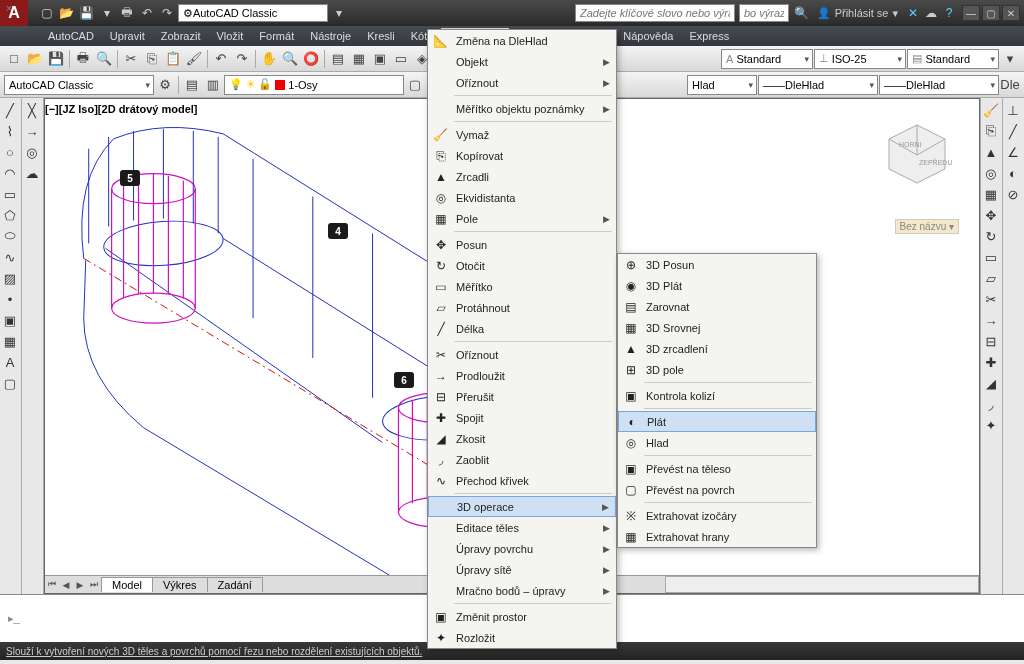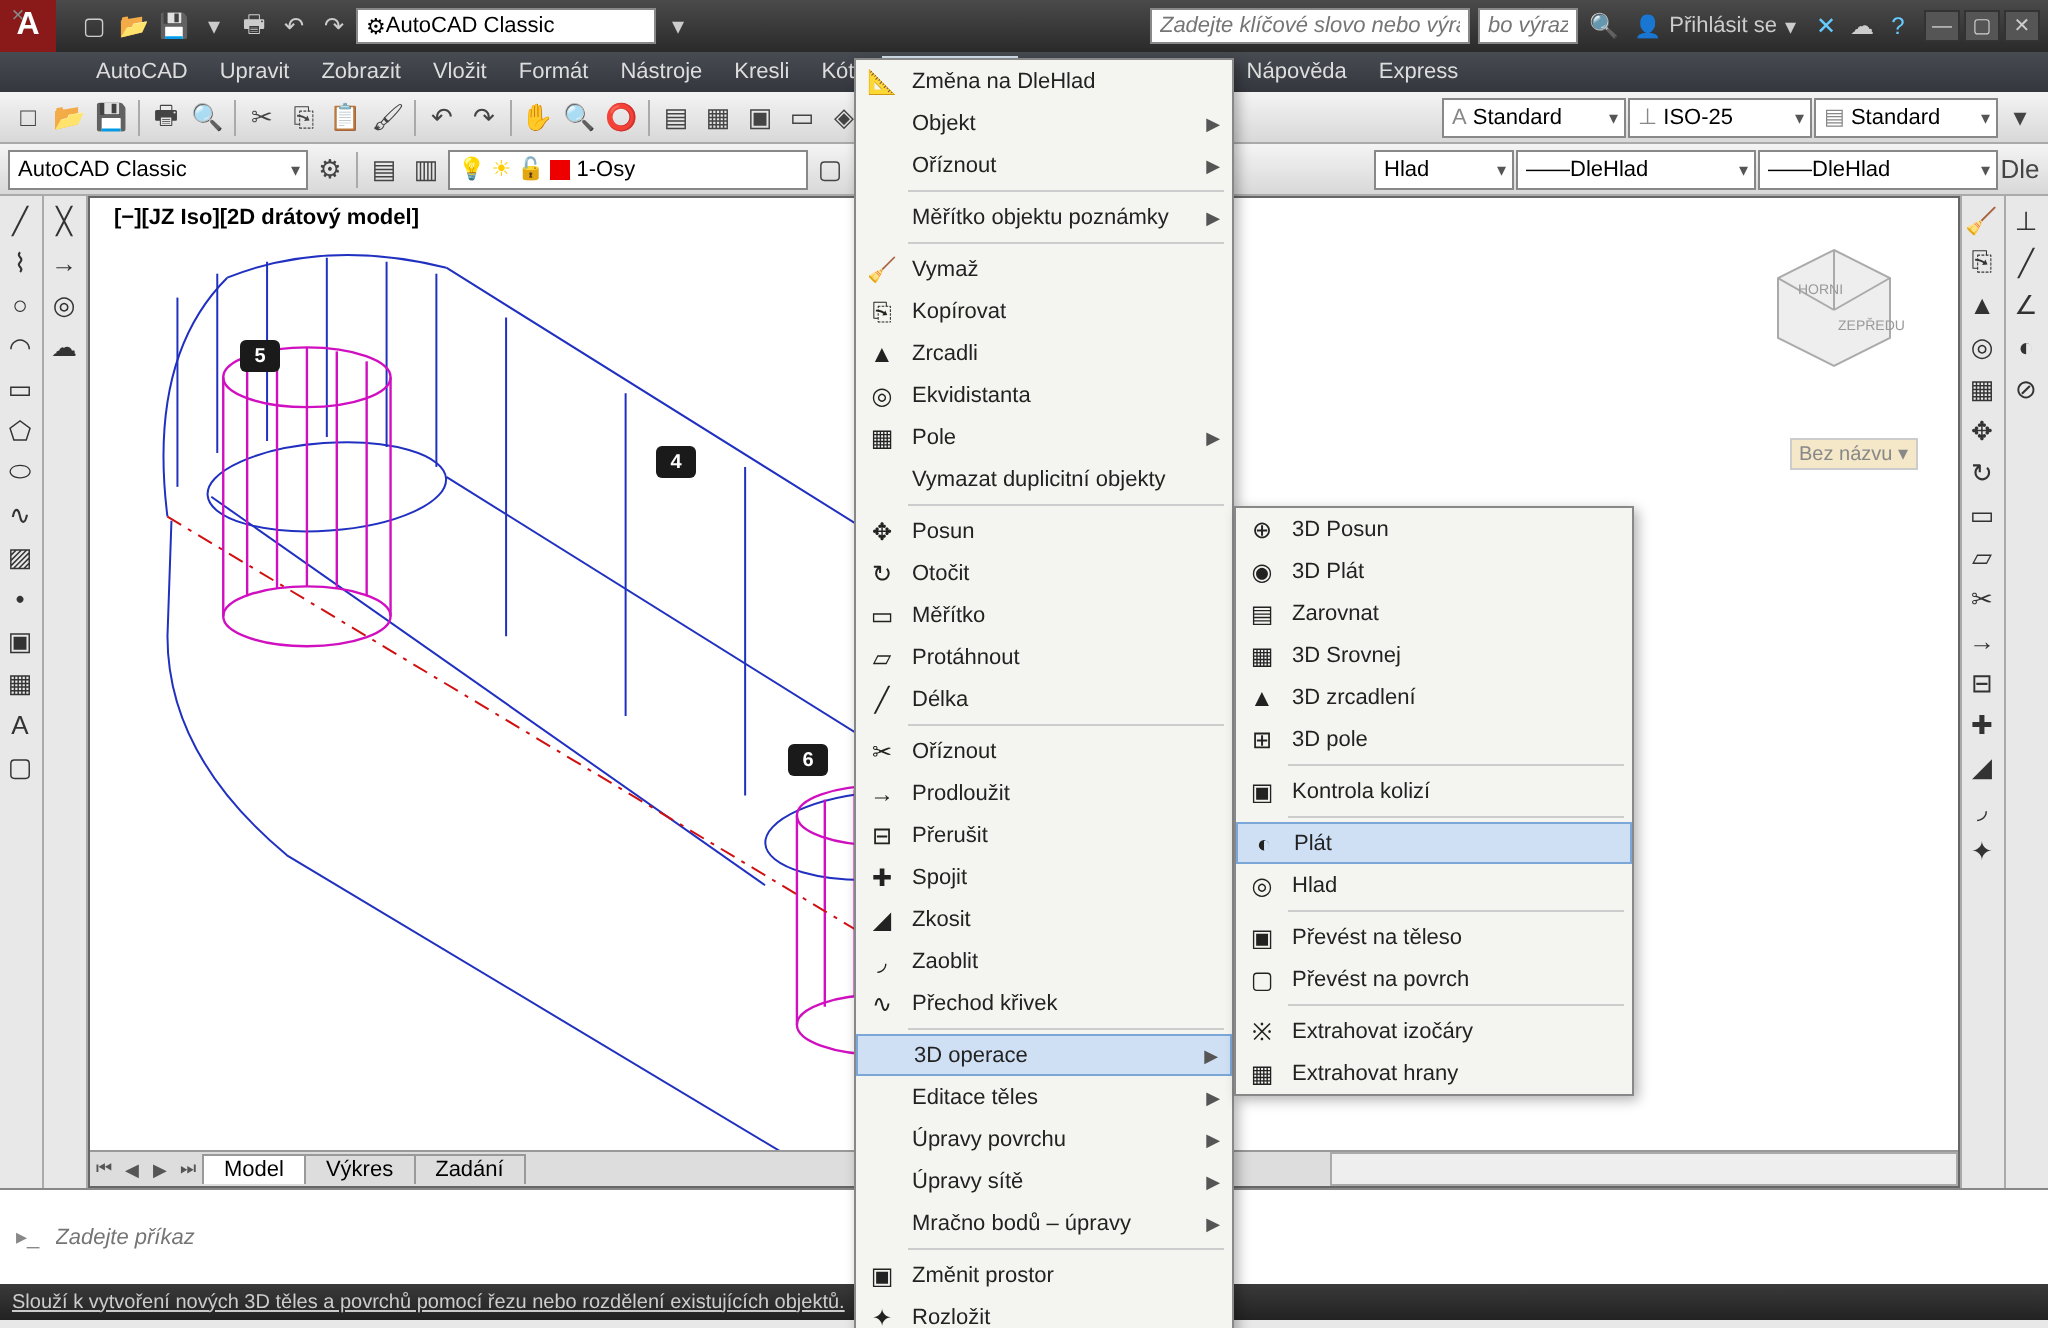--- a/index.html
+++ b/index.html
@@ -22,21 +22,21 @@
 .tb-btn { width:20px; height:20px; display:flex; align-items:center; justify-content:center; color:#444; font-size:13px; cursor:pointer; border:1px solid transparent; }
 .tb-sep { width:1px; height:18px; background:#aaa; margin:0 2px; }
 .tb-select { height:20px; background:#fff; border:1px solid #888; padding:0 14px 0 4px; display:flex; align-items:center; position:relative; }
 .tb-select::after { content:"▾"; position:absolute; right:3px; color:#555; font-size:9px; }
 .toolbar2 { height:26px; background:linear-gradient(#f4f4f4,#d8d8d8); border-bottom:1px solid #aaa; display:flex; align-items:center; gap:1px; padding:0 4px; }
 .main { display:flex; height:496px; }
 .left-tools { width:22px; background:#e8e8e8; border-right:1px solid #aaa; display:flex; flex-direction:column; padding:2px 0; gap:1px; }
 .lt-btn { width:20px; height:20px; display:flex; align-items:center; justify-content:center; font-size:13px; color:#333; cursor:pointer; }
 .left-tools2 { width:22px; background:#e8e8e8; border-right:1px solid #aaa; display:flex; flex-direction:column; padding:2px 0; gap:1px; }
 .viewport { flex:1; background:#fff; position:relative; border:1px solid #666; }
-.vp-title { position:absolute; top:4px; left:12px; font-weight:bold; color:#000; }
+.vp-title { position:absolute; top:4px; left:0; font-weight:bold; color:#000; }
 svg.drawing { position:absolute; top:0; left:0; width:100%; height:100%; }
 .viewcube { position:absolute; top:18px; right:22px; width:80px; height:80px; }
 .vc-face { fill:#eee; stroke:#aaa; stroke-width:1; }
 .vc-text { fill:#999; font-size:7px; }
 .named-view { position:absolute; top:120px; right:20px; background:#f4e8c8; border:1px solid #ccc; padding:1px 4px; font-size:10px; color:#888; }
 .callout { position:absolute; width:20px; height:16px; background:#1a1a1a; color:#fff; border-radius:3px; display:flex; align-items:center; justify-content:center; font-size:10px; font-weight:bold; }
 .dropdown { position:absolute; top:29px; left:427px; width:190px; background:#f4f4f0; border:1px solid #888; box-shadow:2px 2px 6px rgba(0,0,0,.3); z-index:10; }
 .dd-item { height:21px; display:flex; align-items:center; padding:0 6px 0 28px; position:relative; cursor:pointer; color:#222; }
 .dd-item.hl { background:#cfe0f5; border:1px solid #7aa7d8; }
 .dd-icon { position:absolute; left:5px; width:16px; height:16px; display:flex; align-items:center; justify-content:center; font-size:12px; }
@@ -326,24 +326,20 @@
     </div>
     <div class="dd-item">
       <span class="dd-icon">◎</span>
       <span>Ekvidistanta</span>
     </div>
     <div class="dd-item">
       <span class="dd-icon">▦</span>
       <span>Pole</span>
       <span class="dd-arrow">▶</span>
     </div>
-    <div class="dd-item">
-      <span class="dd-icon"></span>
-      <span>Vymazat duplicitní objekty</span>
-    </div>
     <div class="dd-sep"></div>
     <div class="dd-item">
       <span class="dd-icon">✥</span>
       <span>Posun</span>
     </div>
     <div class="dd-item">
       <span class="dd-icon">↻</span>
       <span>Otočit</span>
     </div>
     <div class="dd-item">
@@ -486,17 +482,16 @@
 <div class="callout" style="top:554px;left:576px">2</div>
 <div class="callout" style="top:443px;left:780px">3</div>
 <div class="callout" style="top:223px;left:328px">4</div>
 <div class="callout" style="top:170px;left:120px">5</div>
 <div class="callout" style="top:372px;left:394px">6</div>
 
 <div class="cmd-area">
   <span class="x-handle" style="top:2px">×</span>
   <div class="cmd-line">
     <span style="color:#888;padding:0 4px">▸_</span>
-    <input class="cmd-input" placeholder="Zadejte příkaz" style="">
   </div>
 </div>
 
 <div class="status">Slouží k vytvoření nových 3D těles a povrchů pomocí řezu nebo rozdělení existujících objektů.</div>
 
 </body></html>

